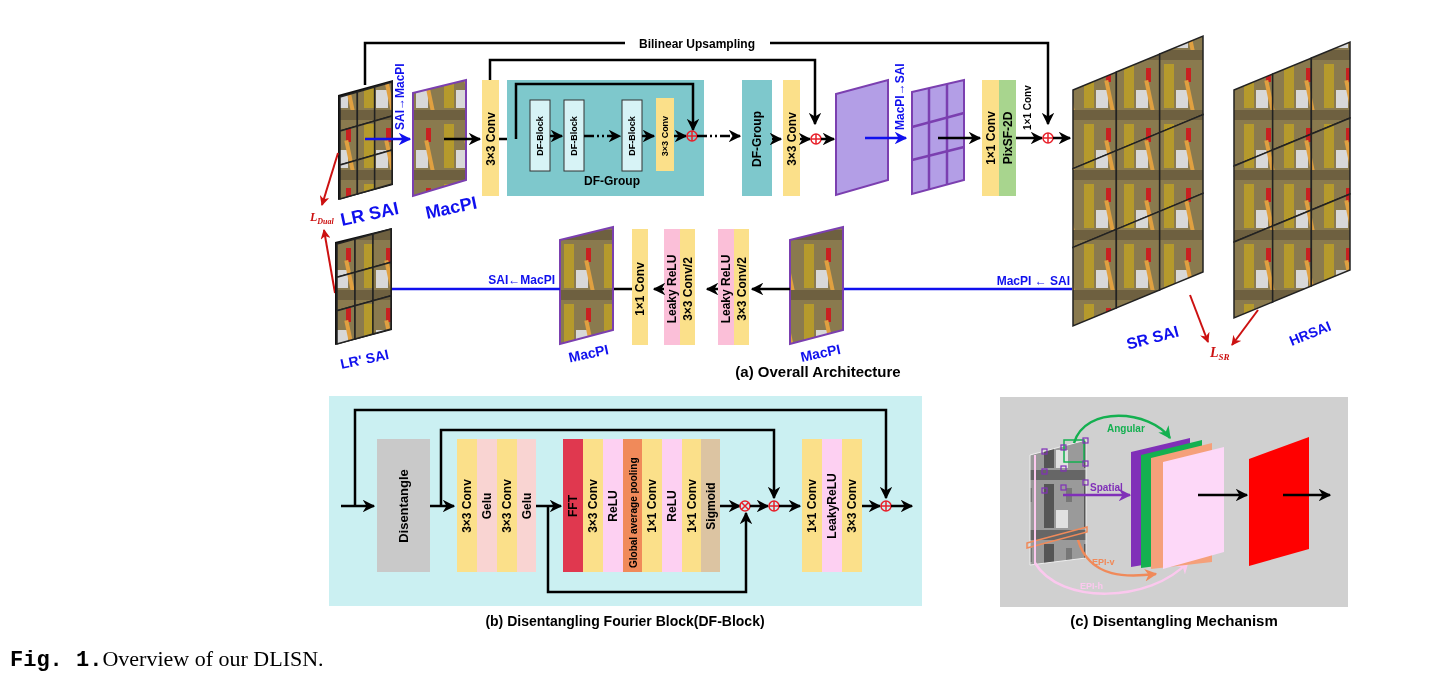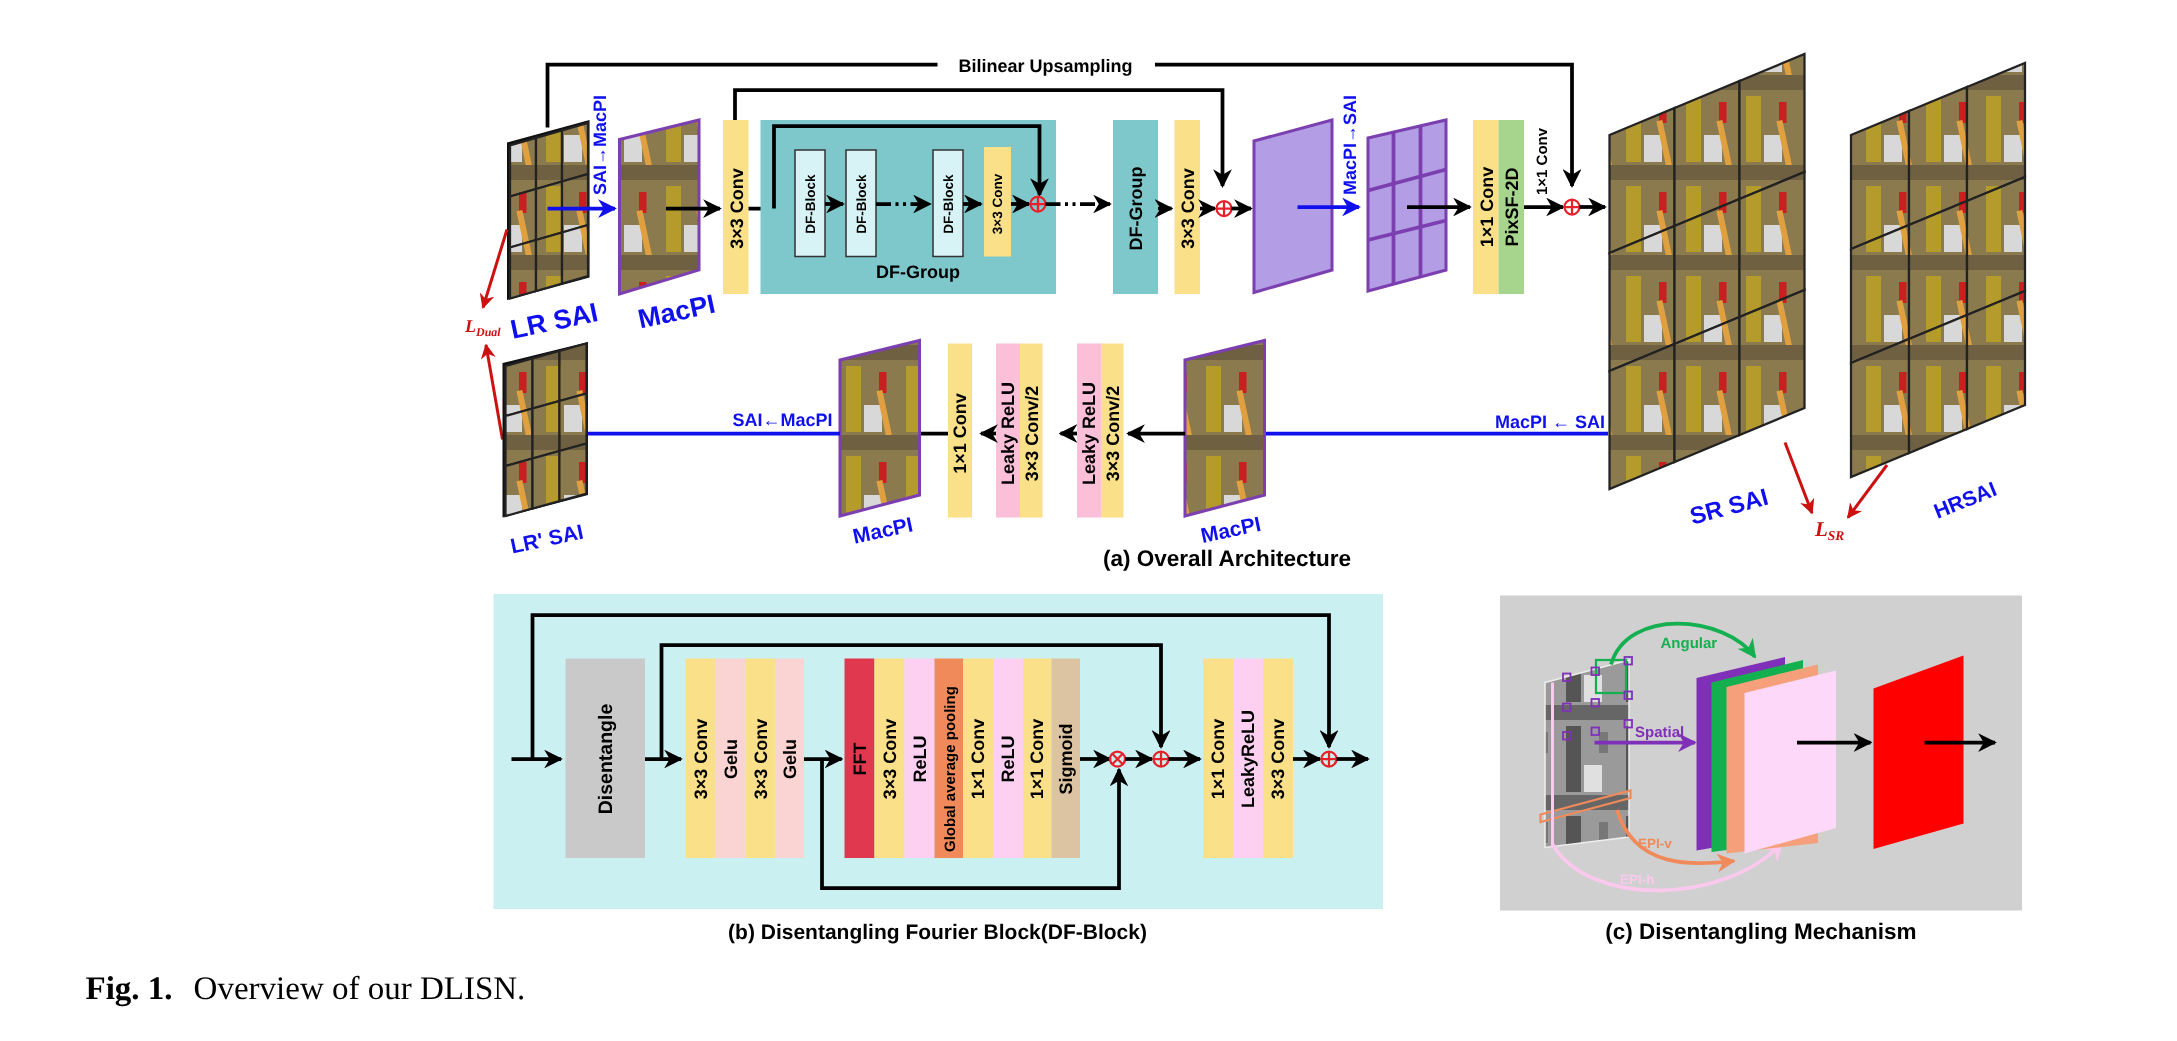--- a/index.html
+++ b/index.html
@@ -1,21 +1,21 @@
 <!DOCTYPE html>
 <html><head>
 <meta charset="utf-8">
 <style>
   html,body{margin:0;padding:0;background:#ffffff;}
   body{width:1451px;height:694px;position:relative;overflow:hidden;font-family:"Liberation Sans",sans-serif;}
   svg{position:absolute;left:0;top:0;}
   .lbl{font-family:"Liberation Sans",sans-serif;font-weight:bold;}
   .caption{position:absolute;left:10px;top:646px;font-size:22px;color:#000;white-space:nowrap;}
-  .caption .fig{font-family:Liberation Serif, serif;font-weight:bold;margin-left:47px;}
-  .caption .txt{font-family:"Liberation Serif",serif;margin-left:14px;}
+  .caption .fig{font-family:Liberation Mono, monospace;font-weight:bold;}
+  .caption .txt{font-family:"Liberation Serif",serif;}
 </style>
 </head>
 <body>
 
 <svg width="1451" height="694" viewBox="0 0 1451 694">
   <defs>
     <marker id="ah" viewBox="0 0 10 10" refX="9" refY="5" markerWidth="5" markerHeight="5" orient="auto-start-reverse">
       <path d="M0,0 L10,5 L0,10 L3,5 z" fill="#000"></path>
     </marker>
     <marker id="ahb" viewBox="0 0 10 10" refX="9" refY="5" markerWidth="5" markerHeight="5" orient="auto-start-reverse">

